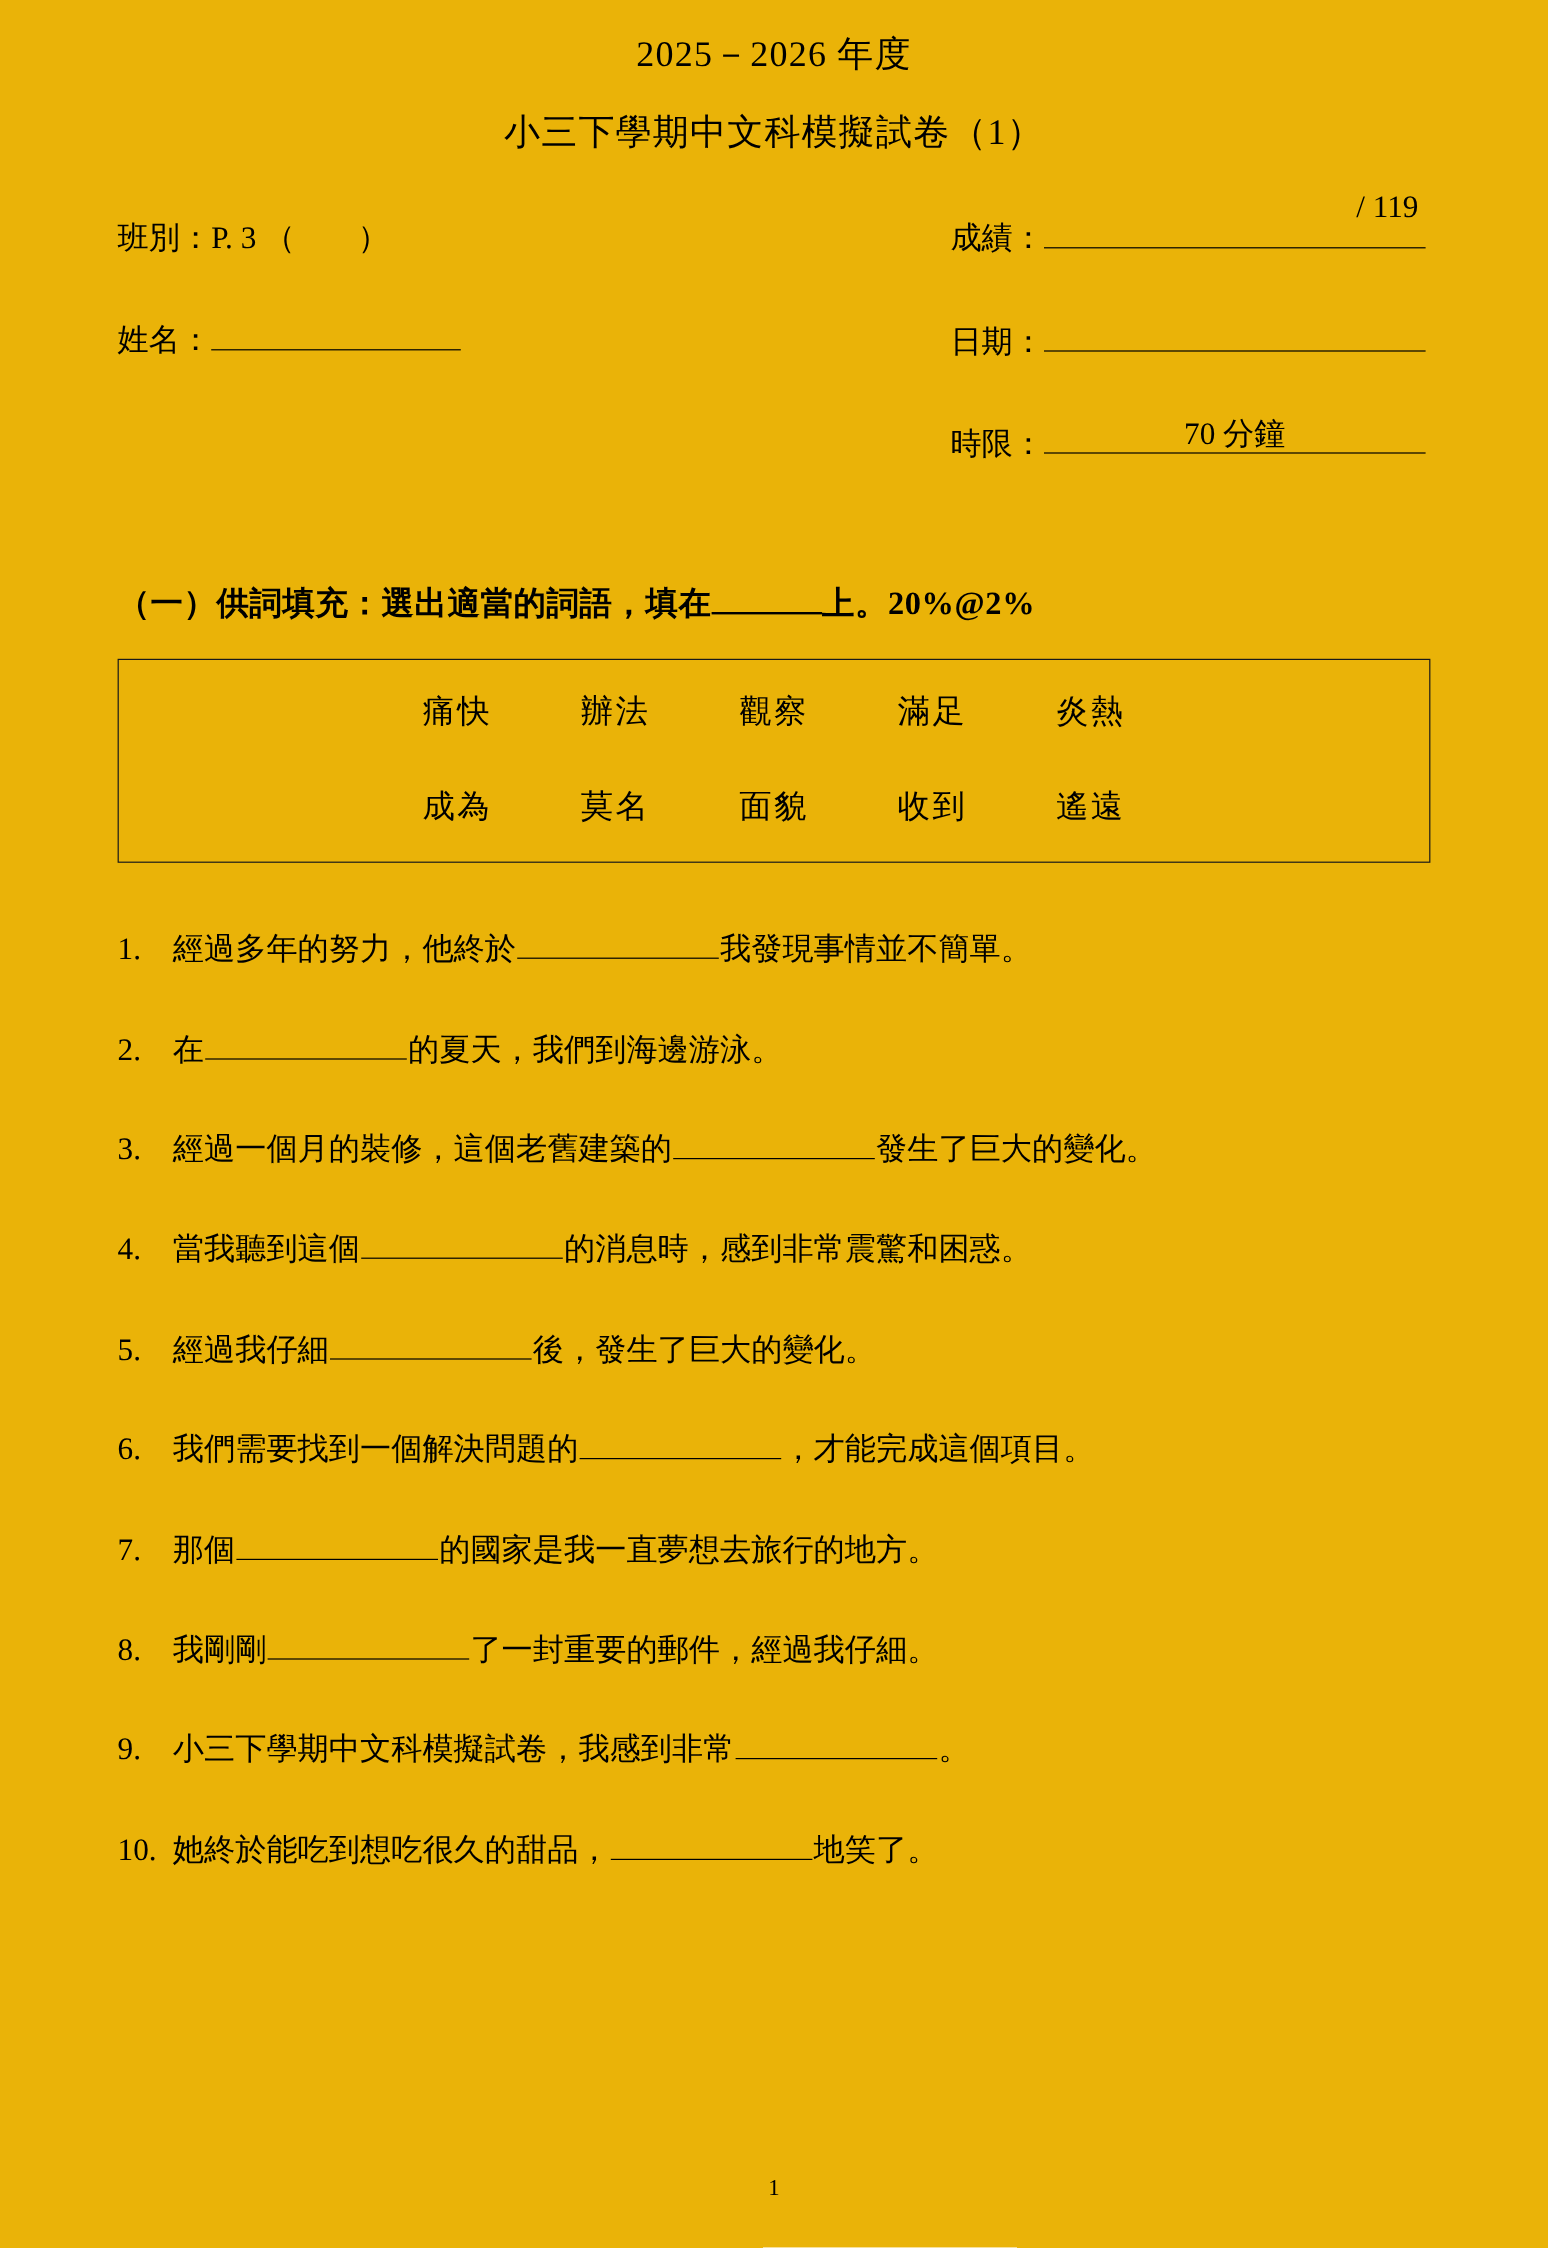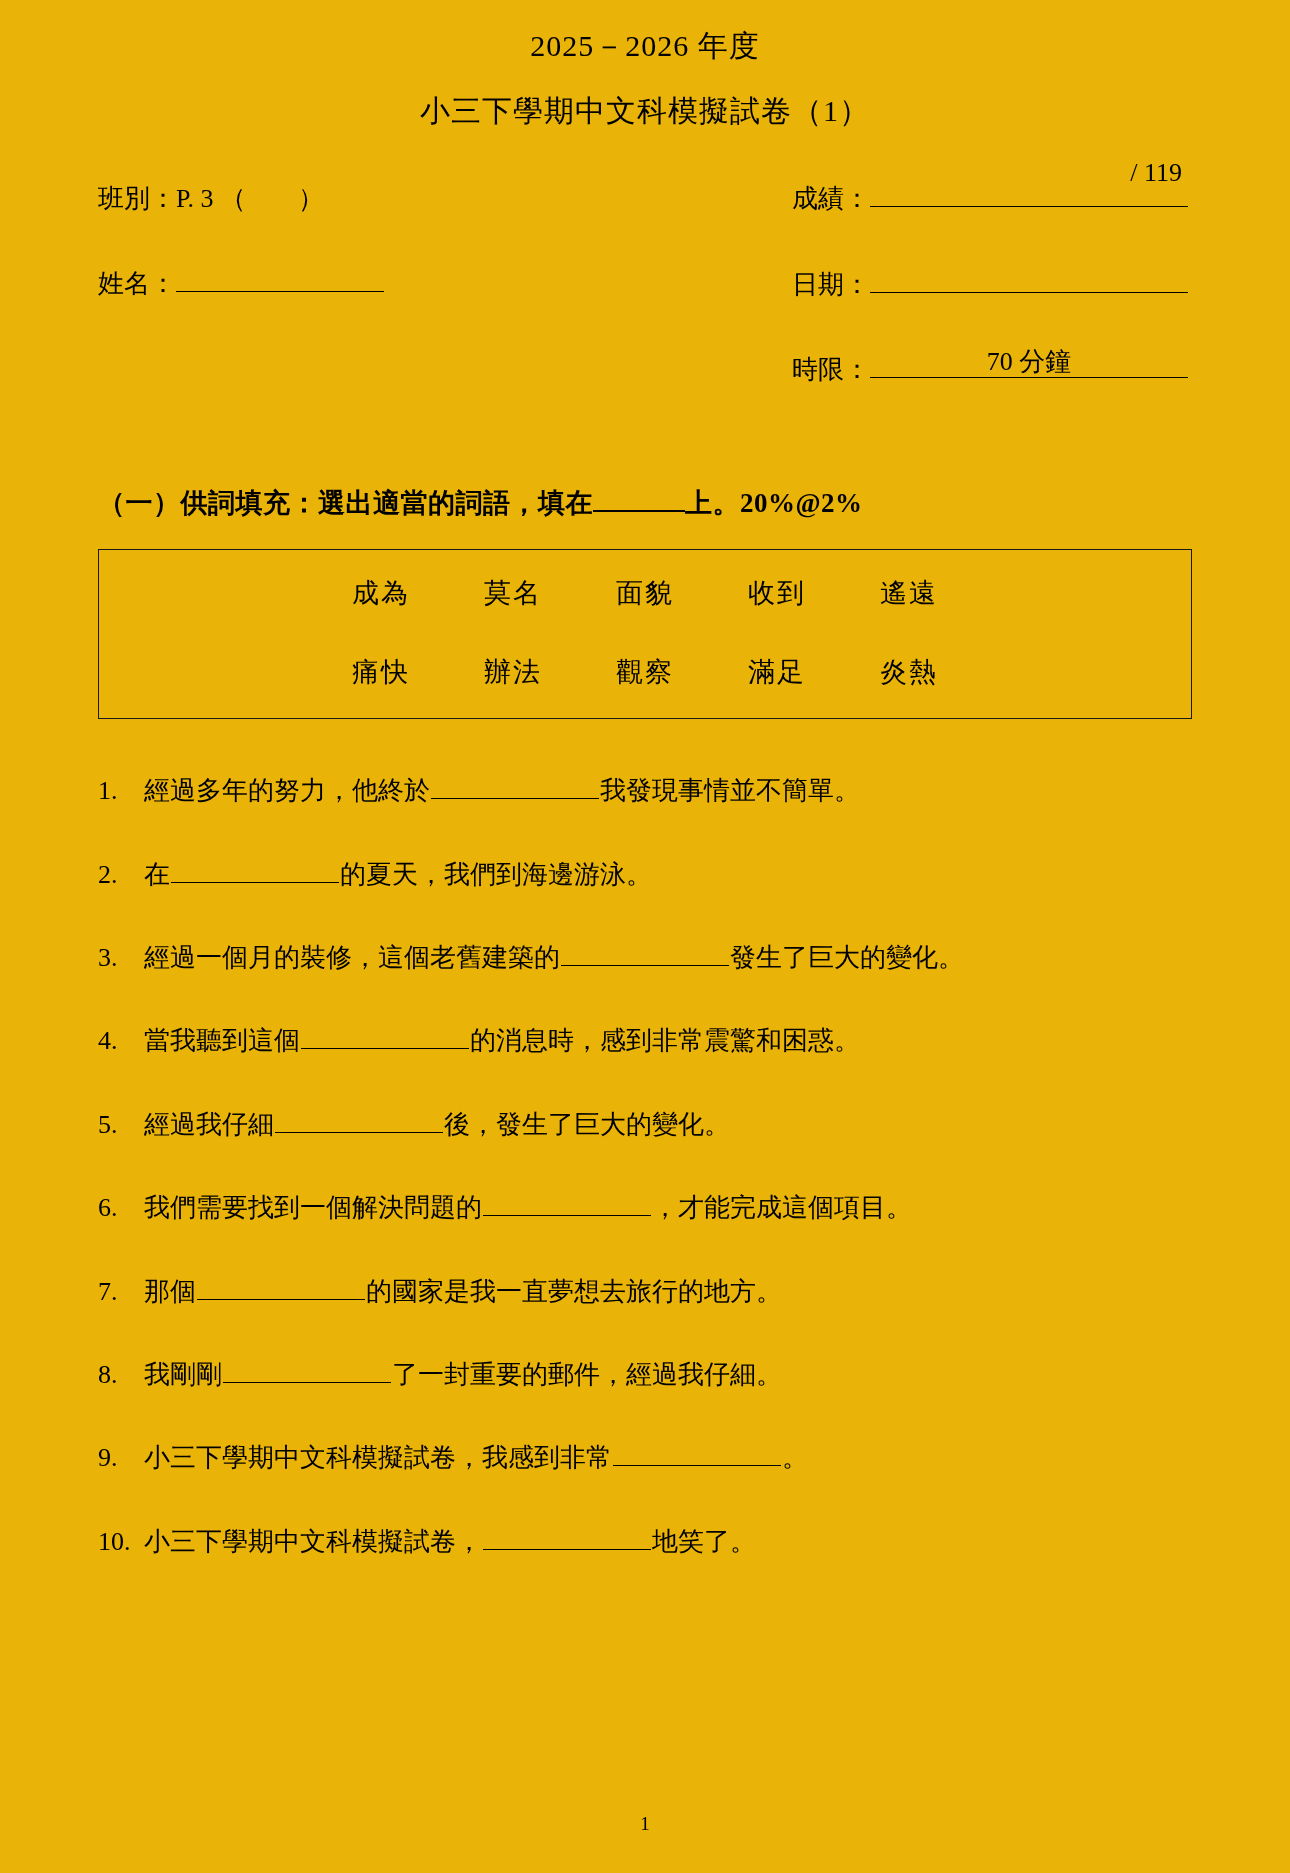--- a/index.html
+++ b/index.html
@@ -216,33 +216,33 @@
   </div>
 
   <div class="section-heading">
     <span>（一）供詞填充：選出適當的詞語，填在</span>
     <span class="heading-rule"></span>
     <span>上。20%@2%</span>
   </div>
 
   <div class="word-bank">
     <div class="bank-row">
+      <span class="bank-word">痛快</span>
+      <span class="bank-word">辦法</span>
+      <span class="bank-word">觀察</span>
+      <span class="bank-word">滿足</span>
+      <span class="bank-word">炎熱</span>
+    </div>
+    <div class="bank-row">
       <span class="bank-word">成為</span>
       <span class="bank-word">莫名</span>
       <span class="bank-word">面貌</span>
       <span class="bank-word">收到</span>
       <span class="bank-word">遙遠</span>
     </div>
-    <div class="bank-row">
-      <span class="bank-word">痛快</span>
-      <span class="bank-word">辦法</span>
-      <span class="bank-word">觀察</span>
-      <span class="bank-word">滿足</span>
-      <span class="bank-word">炎熱</span>
-    </div>
   </div>
 
   <div class="questions">
 
     <div class="question">
       <span class="q-num">1.</span>
       <span class="q-text">經過多年的努力，他終於</span>
       <span class="q-blank"></span>
       <span class="q-text">我發現事情並不簡單。</span>
     </div>
@@ -298,21 +298,21 @@
 
     <div class="question">
       <span class="q-num">9.</span>
       <span class="q-text">小三下學期中文科模擬試卷，我感到非常</span>
       <span class="q-blank"></span>
       <span class="q-text">。</span>
     </div>
 
     <div class="question">
       <span class="q-num">10.</span>
-      <span class="q-text">小三下學期中文科模擬試卷，</span>
+      <span class="q-text">她終於能吃到想吃很久的甜品，</span>
       <span class="q-blank"></span>
       <span class="q-text">地笑了。</span>
     </div>
 
   </div>
 
   <div class="page-footer">1</div>
 
 </div>
 

